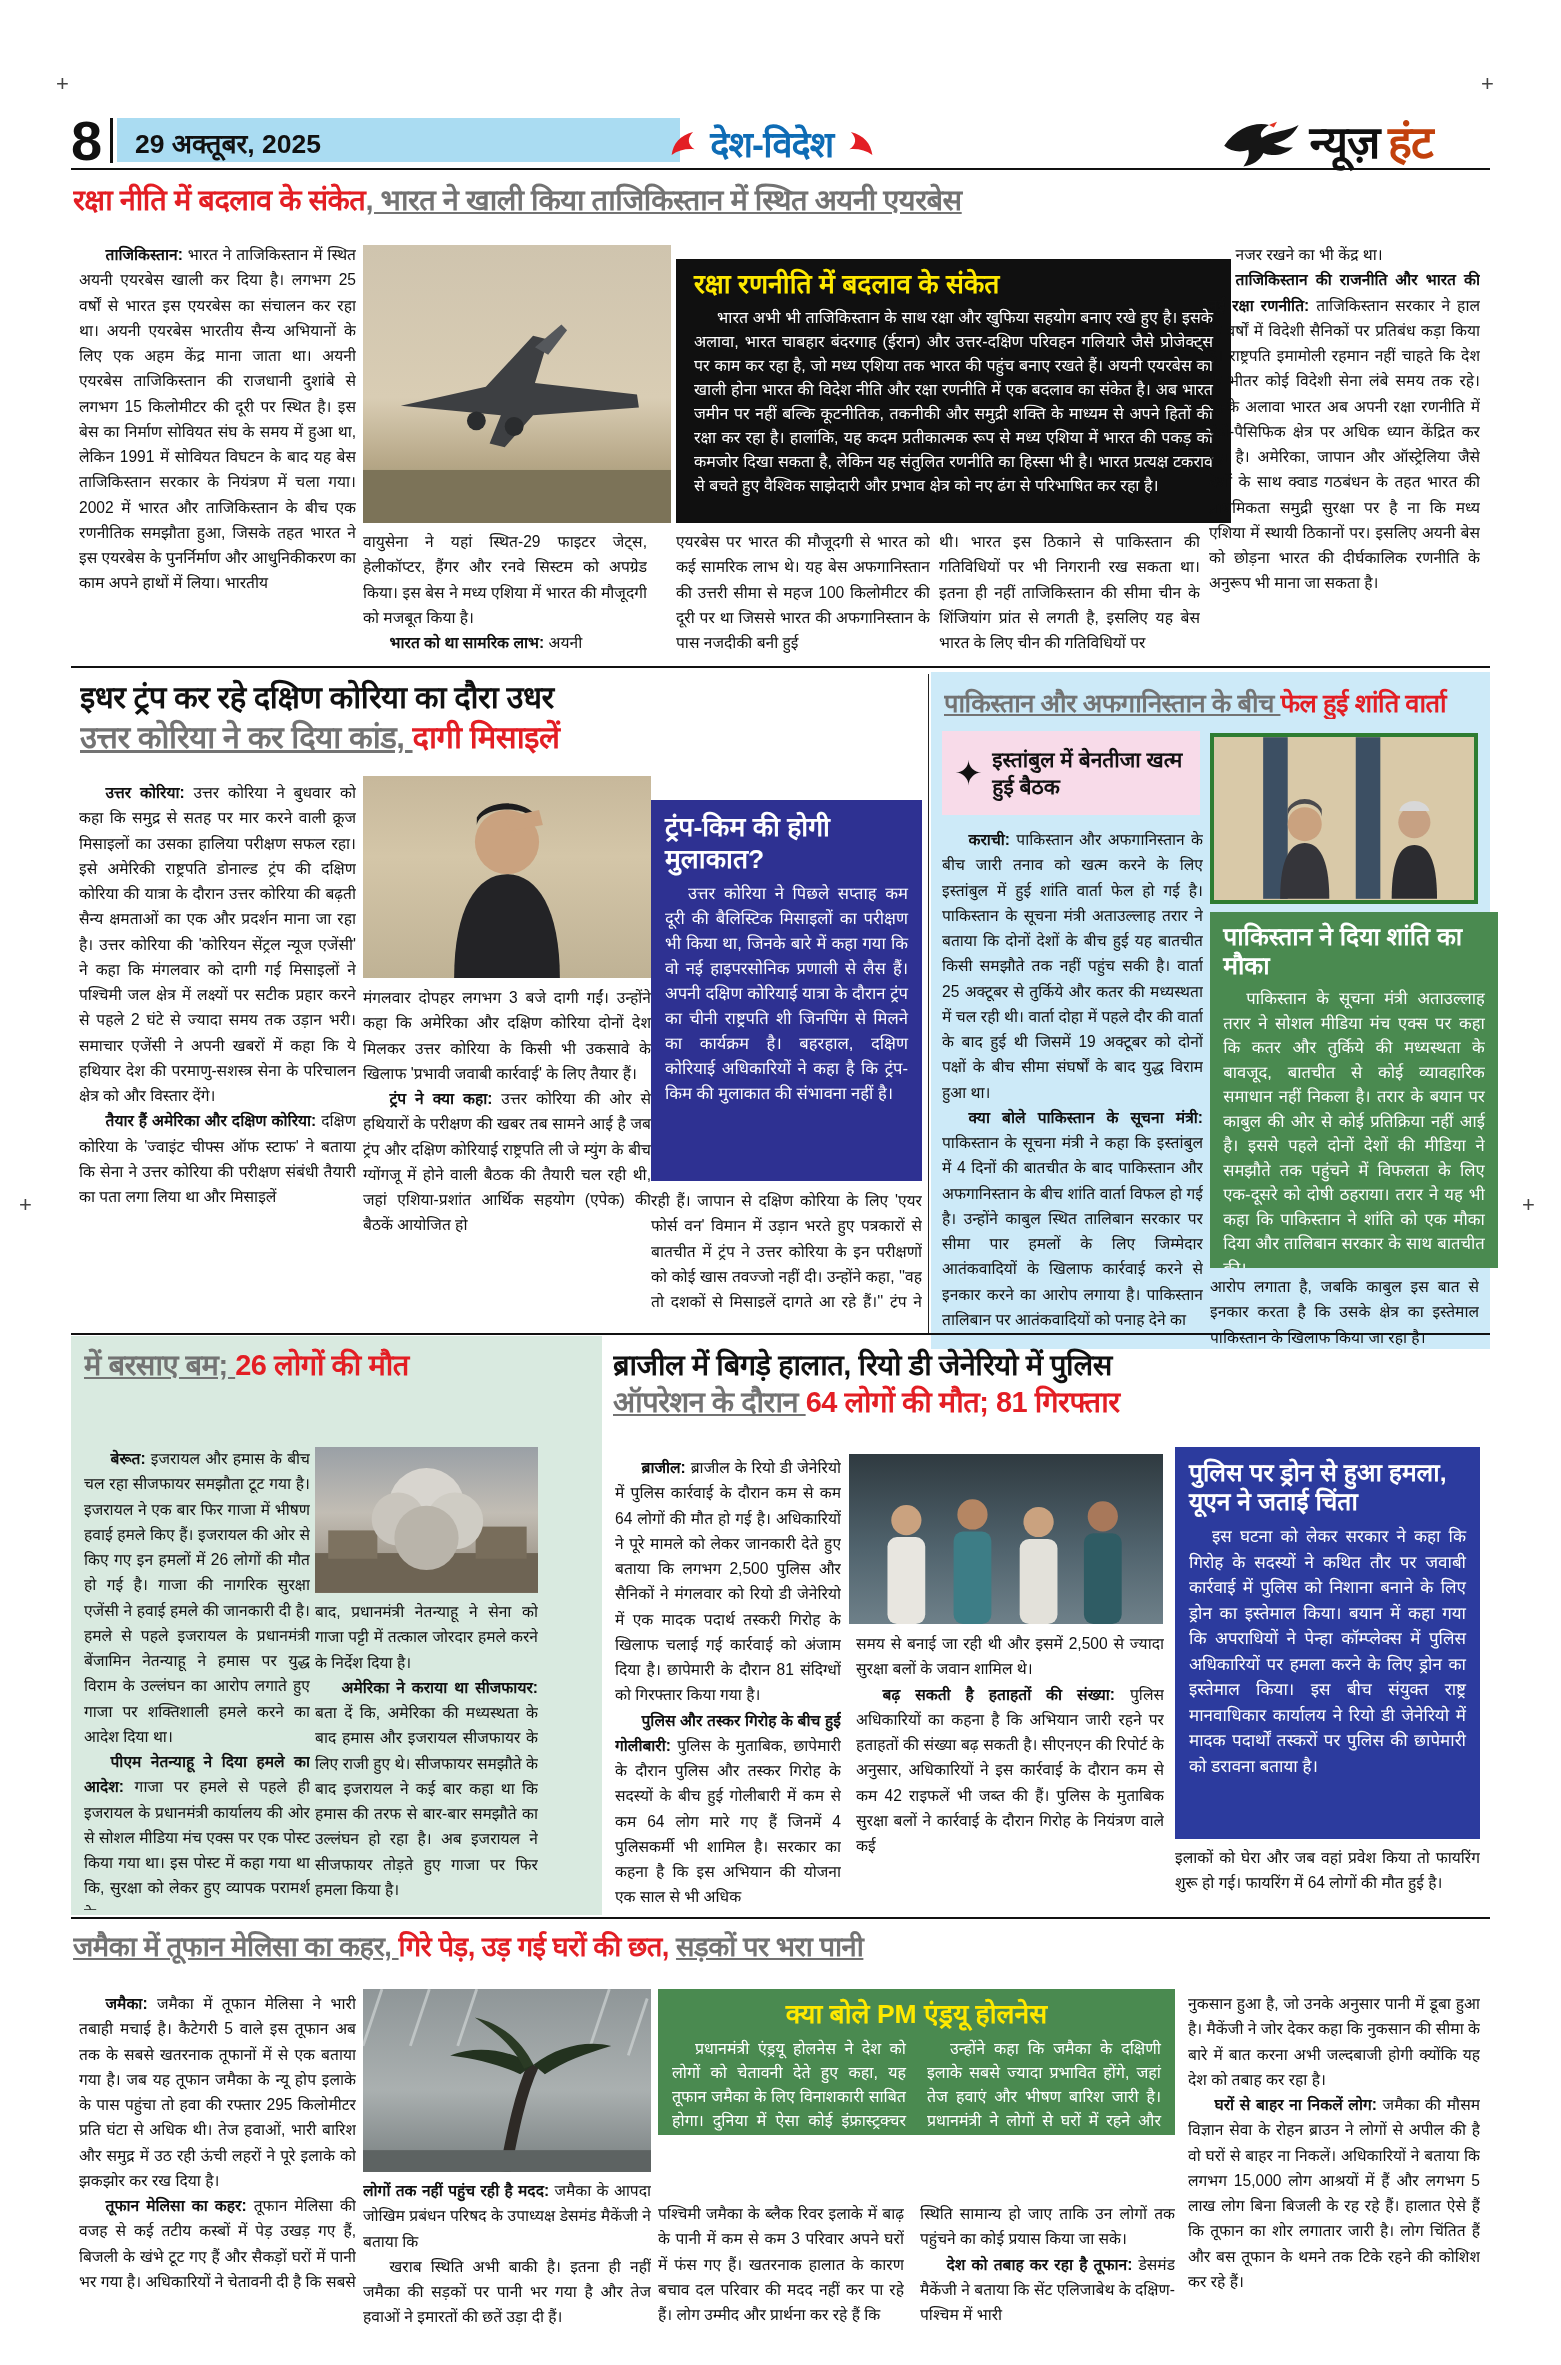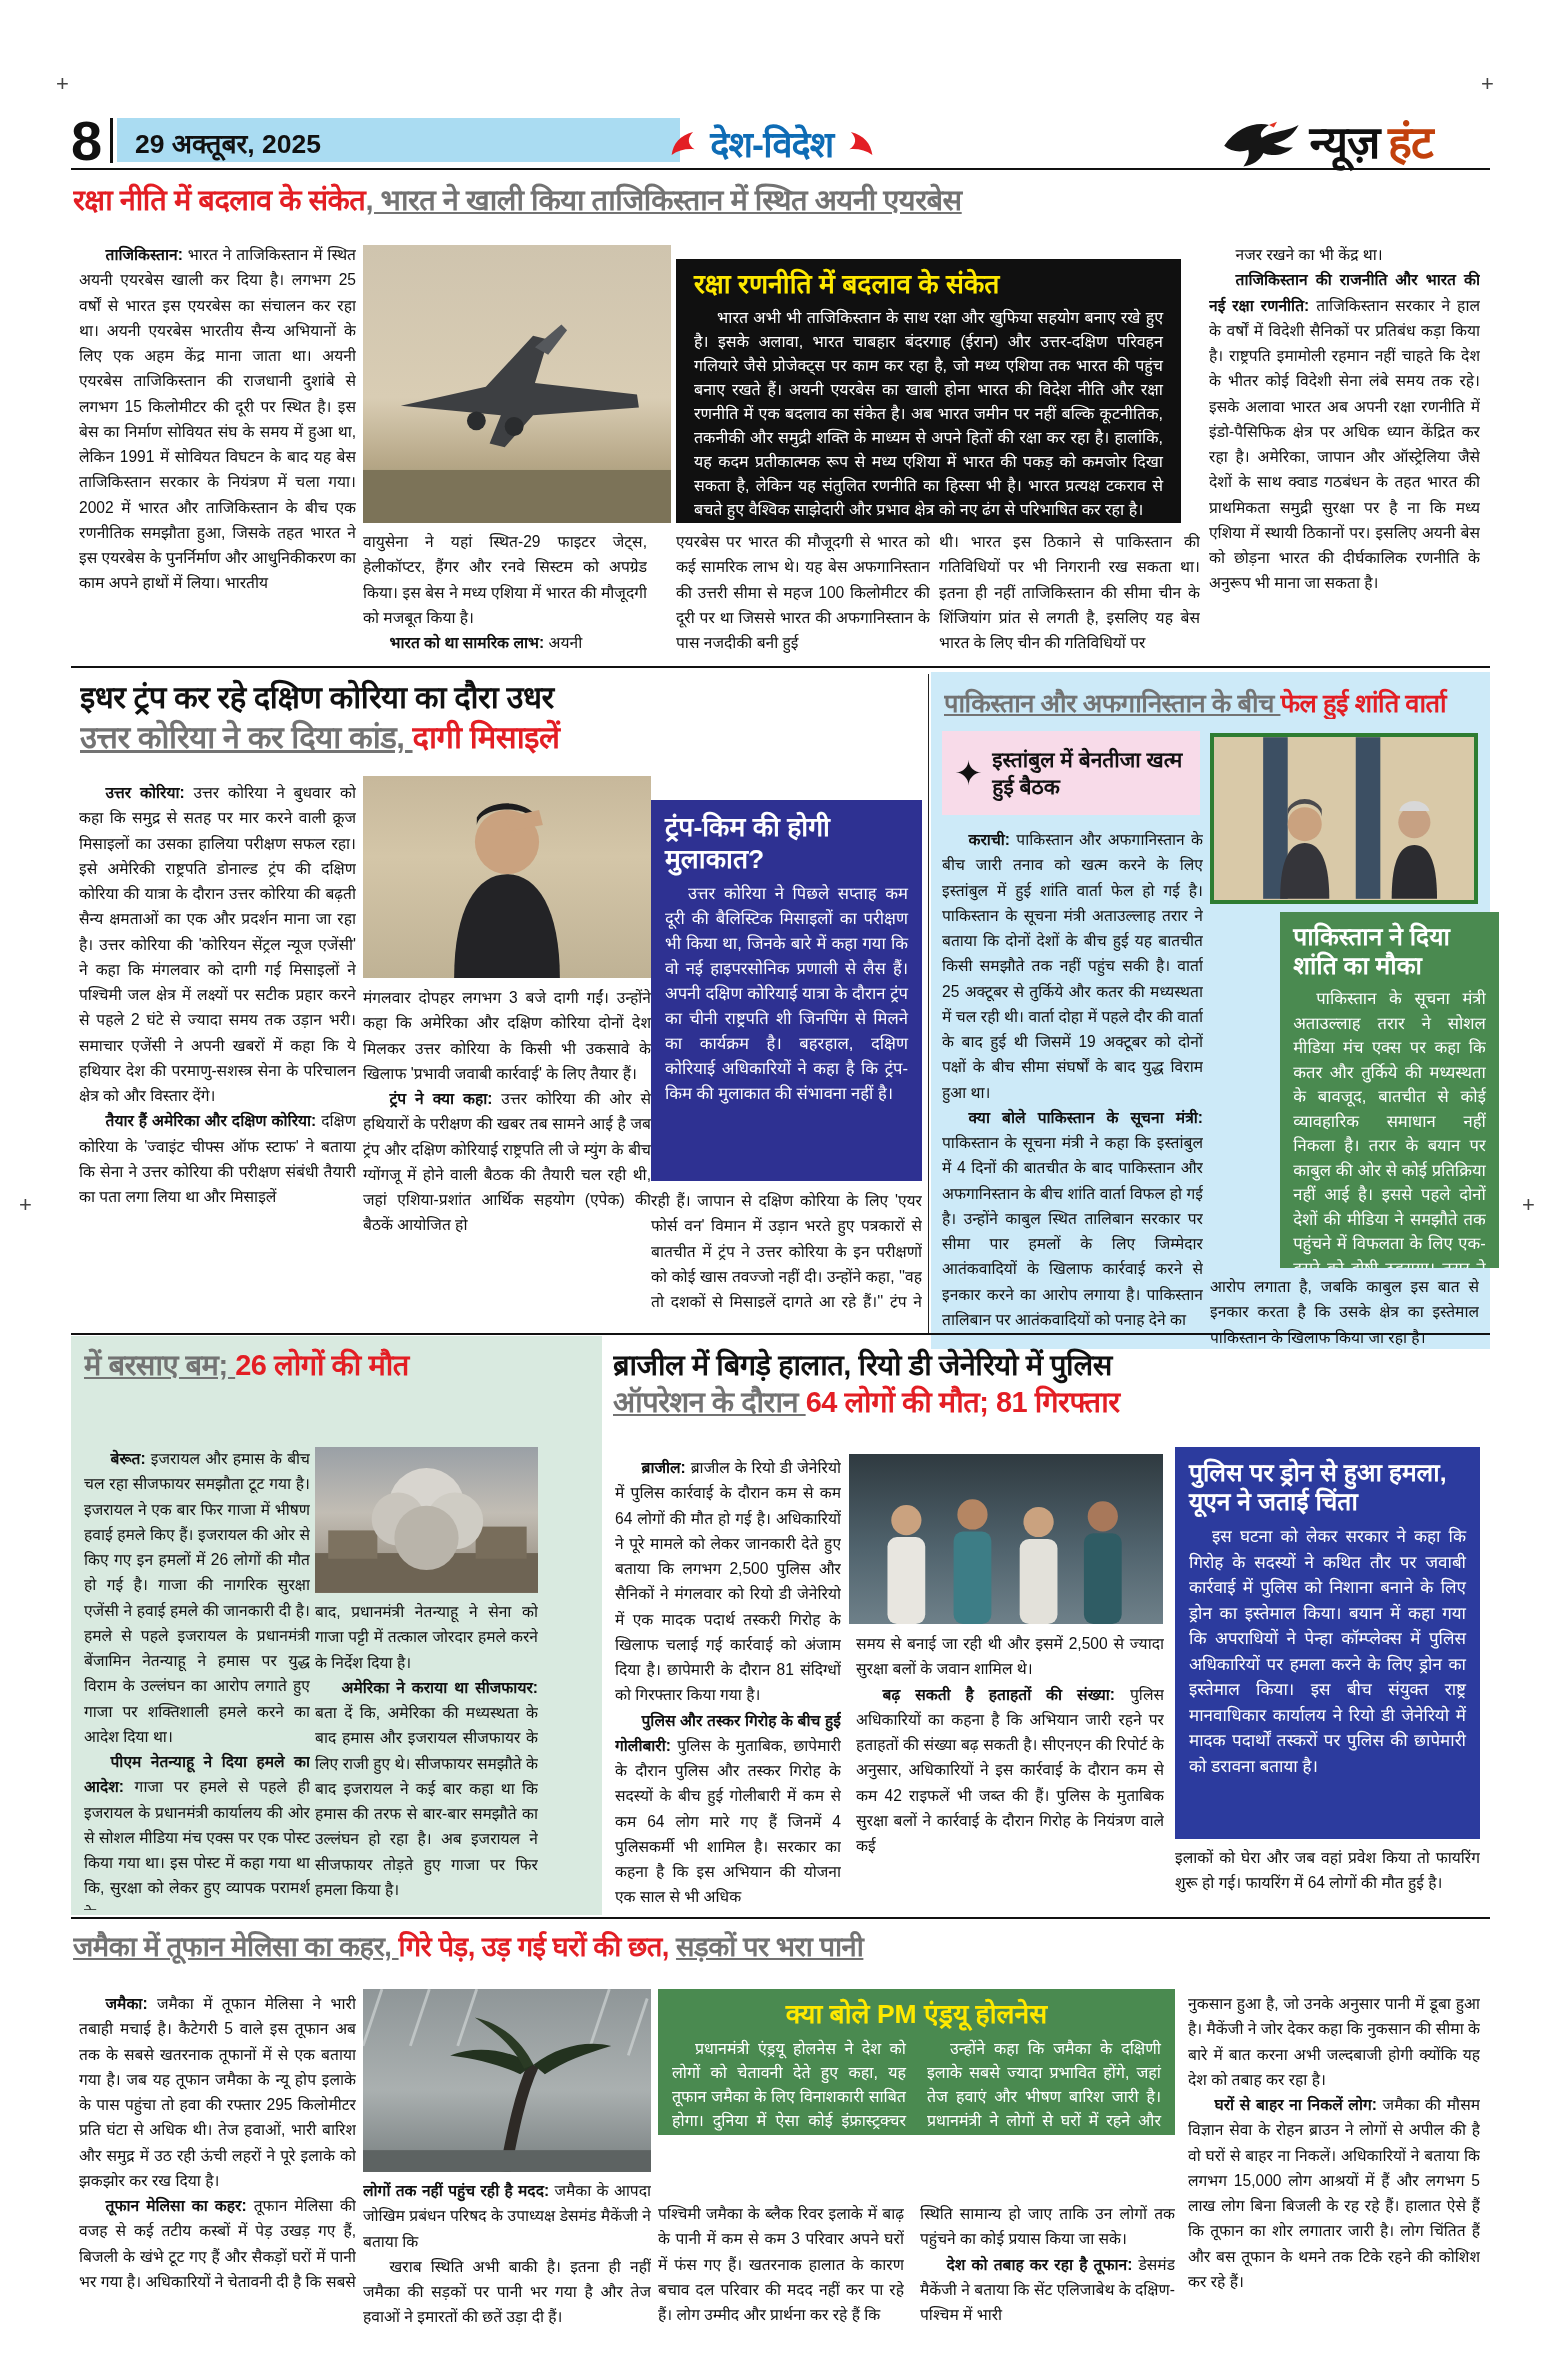--- a/index.html
+++ b/index.html
@@ -82,21 +82,21 @@
   <div class="photo" style="left:363px;top:245px;width:308px;height:278px;background:linear-gradient(180deg,#cfc4ae 0%,#d9cdb4 55%,#b7a888 78%,#8f886b 100%);">
     <svg width="308" height="278" viewBox="0 0 326 294">
       <rect x="0" y="238" width="326" height="56" fill="#7c7358"></rect>
       <path d="M40 170 L130 150 L180 96 L196 100 L182 146 L290 158 L292 172 L180 180 L150 214 L134 210 L146 180 Z" fill="#3d3f42"></path>
       <path d="M182 108 L210 84 L216 90 L196 116 Z" fill="#55585c"></path>
       <circle cx="120" cy="186" r="10" fill="#2a2c2e"></circle>
       <circle cx="160" cy="192" r="10" fill="#2a2c2e"></circle>
     </svg>
   </div>
 
-  <div class="box blackbox" style="left:676px;top:259px;width:505px;height:264px;padding:9.5px 18px;box-sizing:border-box;">
+  <div class="box blackbox" style="left:676px;top:259px;width:555px;height:264px;padding:9.5px 18px;box-sizing:border-box;">
     <div class="btitle yellow" style="font-size:26.5px;">रक्षा रणनीति में बदलाव के संकेत</div>
     <div class="btext" style="font-size:16px;line-height:1.5;margin-top:6.6px;">
         <p>भारत अभी भी ताजिकिस्तान के साथ रक्षा और खुफिया सहयोग बनाए रखे हुए है। इसके अलावा, भारत चाबहार बंदरगाह (ईरान) और उत्तर-दक्षिण परिवहन गलियारे जैसे प्रोजेक्ट्स पर काम कर रहा है, जो मध्य एशिया तक भारत की पहुंच बनाए रखते हैं। अयनी एयरबेस का खाली होना भारत की विदेश नीति और रक्षा रणनीति में एक बदलाव का संकेत है। अब भारत जमीन पर नहीं बल्कि कूटनीतिक, तकनीकी और समुद्री शक्ति के माध्यम से अपने हितों की रक्षा कर रहा है। हालांकि, यह कदम प्रतीकात्मक रूप से मध्य एशिया में भारत की पकड़ को कमजोर दिखा सकता है, लेकिन यह संतुलित रणनीति का हिस्सा भी है। भारत प्रत्यक्ष टकराव से बचते हुए वैश्विक साझेदारी और प्रभाव क्षेत्र को नए ढंग से परिभाषित कर रहा है।</p>
       </div>
   </div>
 
   <div class="col" style="left:1209px;top:242px;width:271px;height:419px;">
       <p>नजर रखने का भी केंद्र था।</p>
       <p><b>ताजिकिस्तान की राजनीति और भारत की नई रक्षा रणनीति:</b> ताजिकिस्तान सरकार ने हाल के वर्षों में विदेशी सैनिकों पर प्रतिबंध कड़ा किया है। राष्ट्रपति इमामोली रहमान नहीं चाहते कि देश के भीतर कोई विदेशी सेना लंबे समय तक रहे। इसके अलावा भारत अब अपनी रक्षा रणनीति में इंडो-पैसिफिक क्षेत्र पर अधिक ध्यान केंद्रित कर रहा है। अमेरिका, जापान और ऑस्ट्रेलिया जैसे देशों के साथ क्वाड गठबंधन के तहत भारत की प्राथमिकता समुद्री सुरक्षा पर है ना कि मध्य एशिया में स्थायी ठिकानों पर। इसलिए अयनी बेस को छोड़ना भारत की दीर्घकालिक रणनीति के अनुरूप भी माना जा सकता है।</p>
     </div>
@@ -164,21 +164,21 @@
       <path d="M70 171 C70 126 82 112 96 112 C110 112 122 126 122 171 Z" fill="#35353a"></path>
       <circle cx="212" cy="90" r="17" fill="#c7a183"></circle>
         <path d="M196 78 C200 64 224 64 228 78 Z" fill="#d8d8d8"></path>
       <path d="M188 171 C188 128 198 114 212 114 C226 114 236 128 236 171 Z" fill="#2c2c30"></path>
     </svg>
   </div>
   <div class="col" style="left:942px;top:827px;width:261px;height:515px;">
       <p><b>कराची:</b> पाकिस्तान और अफगानिस्तान के बीच जारी तनाव को खत्म करने के लिए इस्तांबुल में हुई शांति वार्ता फेल हो गई है। पाकिस्तान के सूचना मंत्री अताउल्लाह तरार ने बताया कि दोनों देशों के बीच हुई यह बातचीत किसी समझौते तक नहीं पहुंच सकी है। वार्ता 25 अक्टूबर से तुर्किये और कतर की मध्यस्थता में चल रही थी। वार्ता दोहा में पहले दौर की वार्ता के बाद हुई थी जिसमें 19 अक्टूबर को दोनों पक्षों के बीच सीमा संघर्षों के बाद युद्ध विराम हुआ था।</p>
       <p><b>क्या बोले पाकिस्तान के सूचना मंत्री:</b> पाकिस्तान के सूचना मंत्री ने कहा कि इस्तांबुल में 4 दिनों की बातचीत के बाद पाकिस्तान और अफगानिस्तान के बीच शांति वार्ता विफल हो गई है। उन्होंने काबुल स्थित तालिबान सरकार पर सीमा पार हमलों के लिए जिम्मेदार आतंकवादियों के खिलाफ कार्रवाई करने से इनकार करने का आरोप लगाया है। पाकिस्तान तालिबान पर आतंकवादियों को पनाह देने का</p>
     </div>
-  <div class="box greenbox" style="left:1280px;top:912px;width:219px;height:356px;padding:10.4px 13.2px;box-sizing:border-box;">
+  <div class="box greenbox" style="left:1210px;top:912px;width:288px;height:356px;padding:10.4px 13.2px;box-sizing:border-box;">
     <div class="btitle" style="font-size:24.6px;">पाकिस्तान ने दिया शांति का मौका</div>
     <div class="btext" style="font-size:16.6px;line-height:1.48;margin-top:6.6px;">
         <p>पाकिस्तान के सूचना मंत्री अताउल्लाह तरार ने सोशल मीडिया मंच एक्स पर कहा कि कतर और तुर्किये की मध्यस्थता के बावजूद, बातचीत से कोई व्यावहारिक समाधान नहीं निकला है। तरार के बयान पर काबुल की ओर से कोई प्रतिक्रिया नहीं आई है। इससे पहले दोनों देशों की मीडिया ने समझौते तक पहुंचने में विफलता के लिए एक-दूसरे को दोषी ठहराया। तरार ने यह भी कहा कि पाकिस्तान ने शांति को एक मौका दिया और तालिबान सरकार के साथ बातचीत की।</p>
       </div>
   </div>
   <div class="col cont" style="left:1210px;top:1274px;width:269px;height:71px;">
       <p>आरोप लगाता है, जबकि काबुल इस बात से इनकार करता है कि उसके क्षेत्र का इस्तेमाल पाकिस्तान के खिलाफ किया जा रहा है।</p>
     </div>
 
   <div class="rule" style="left:71px;top:1333px;width:1419px;"></div>

